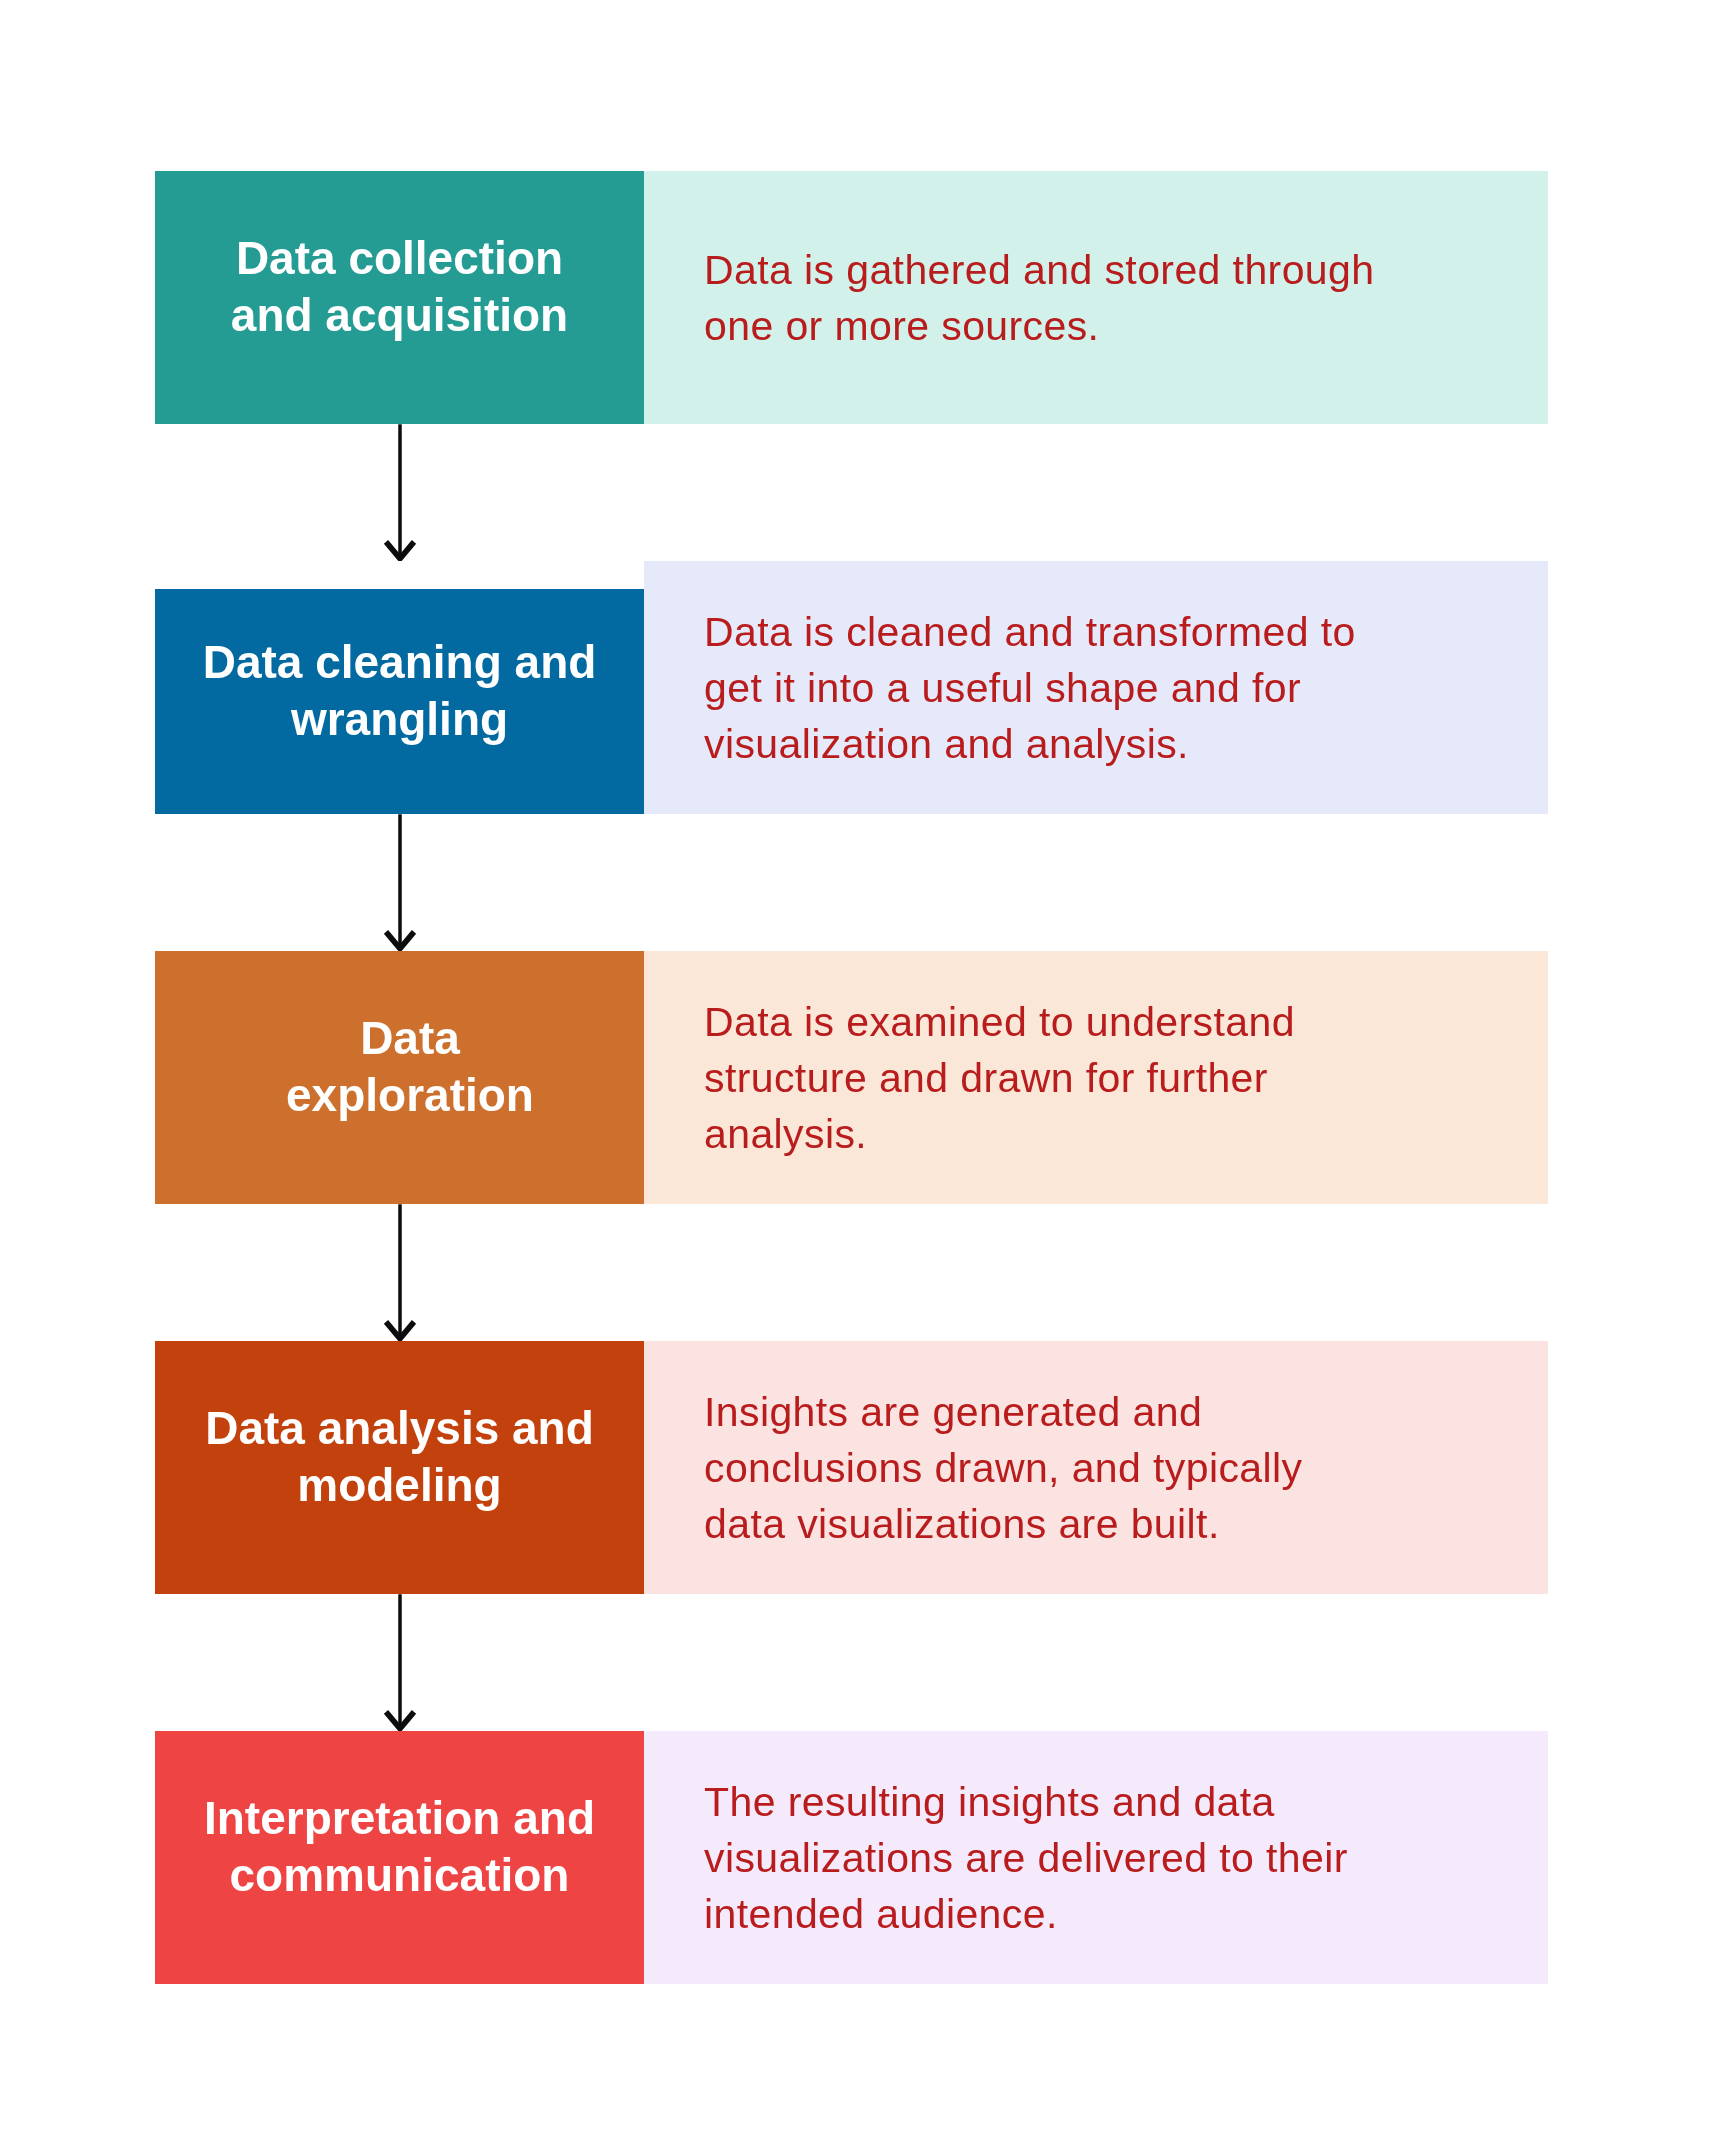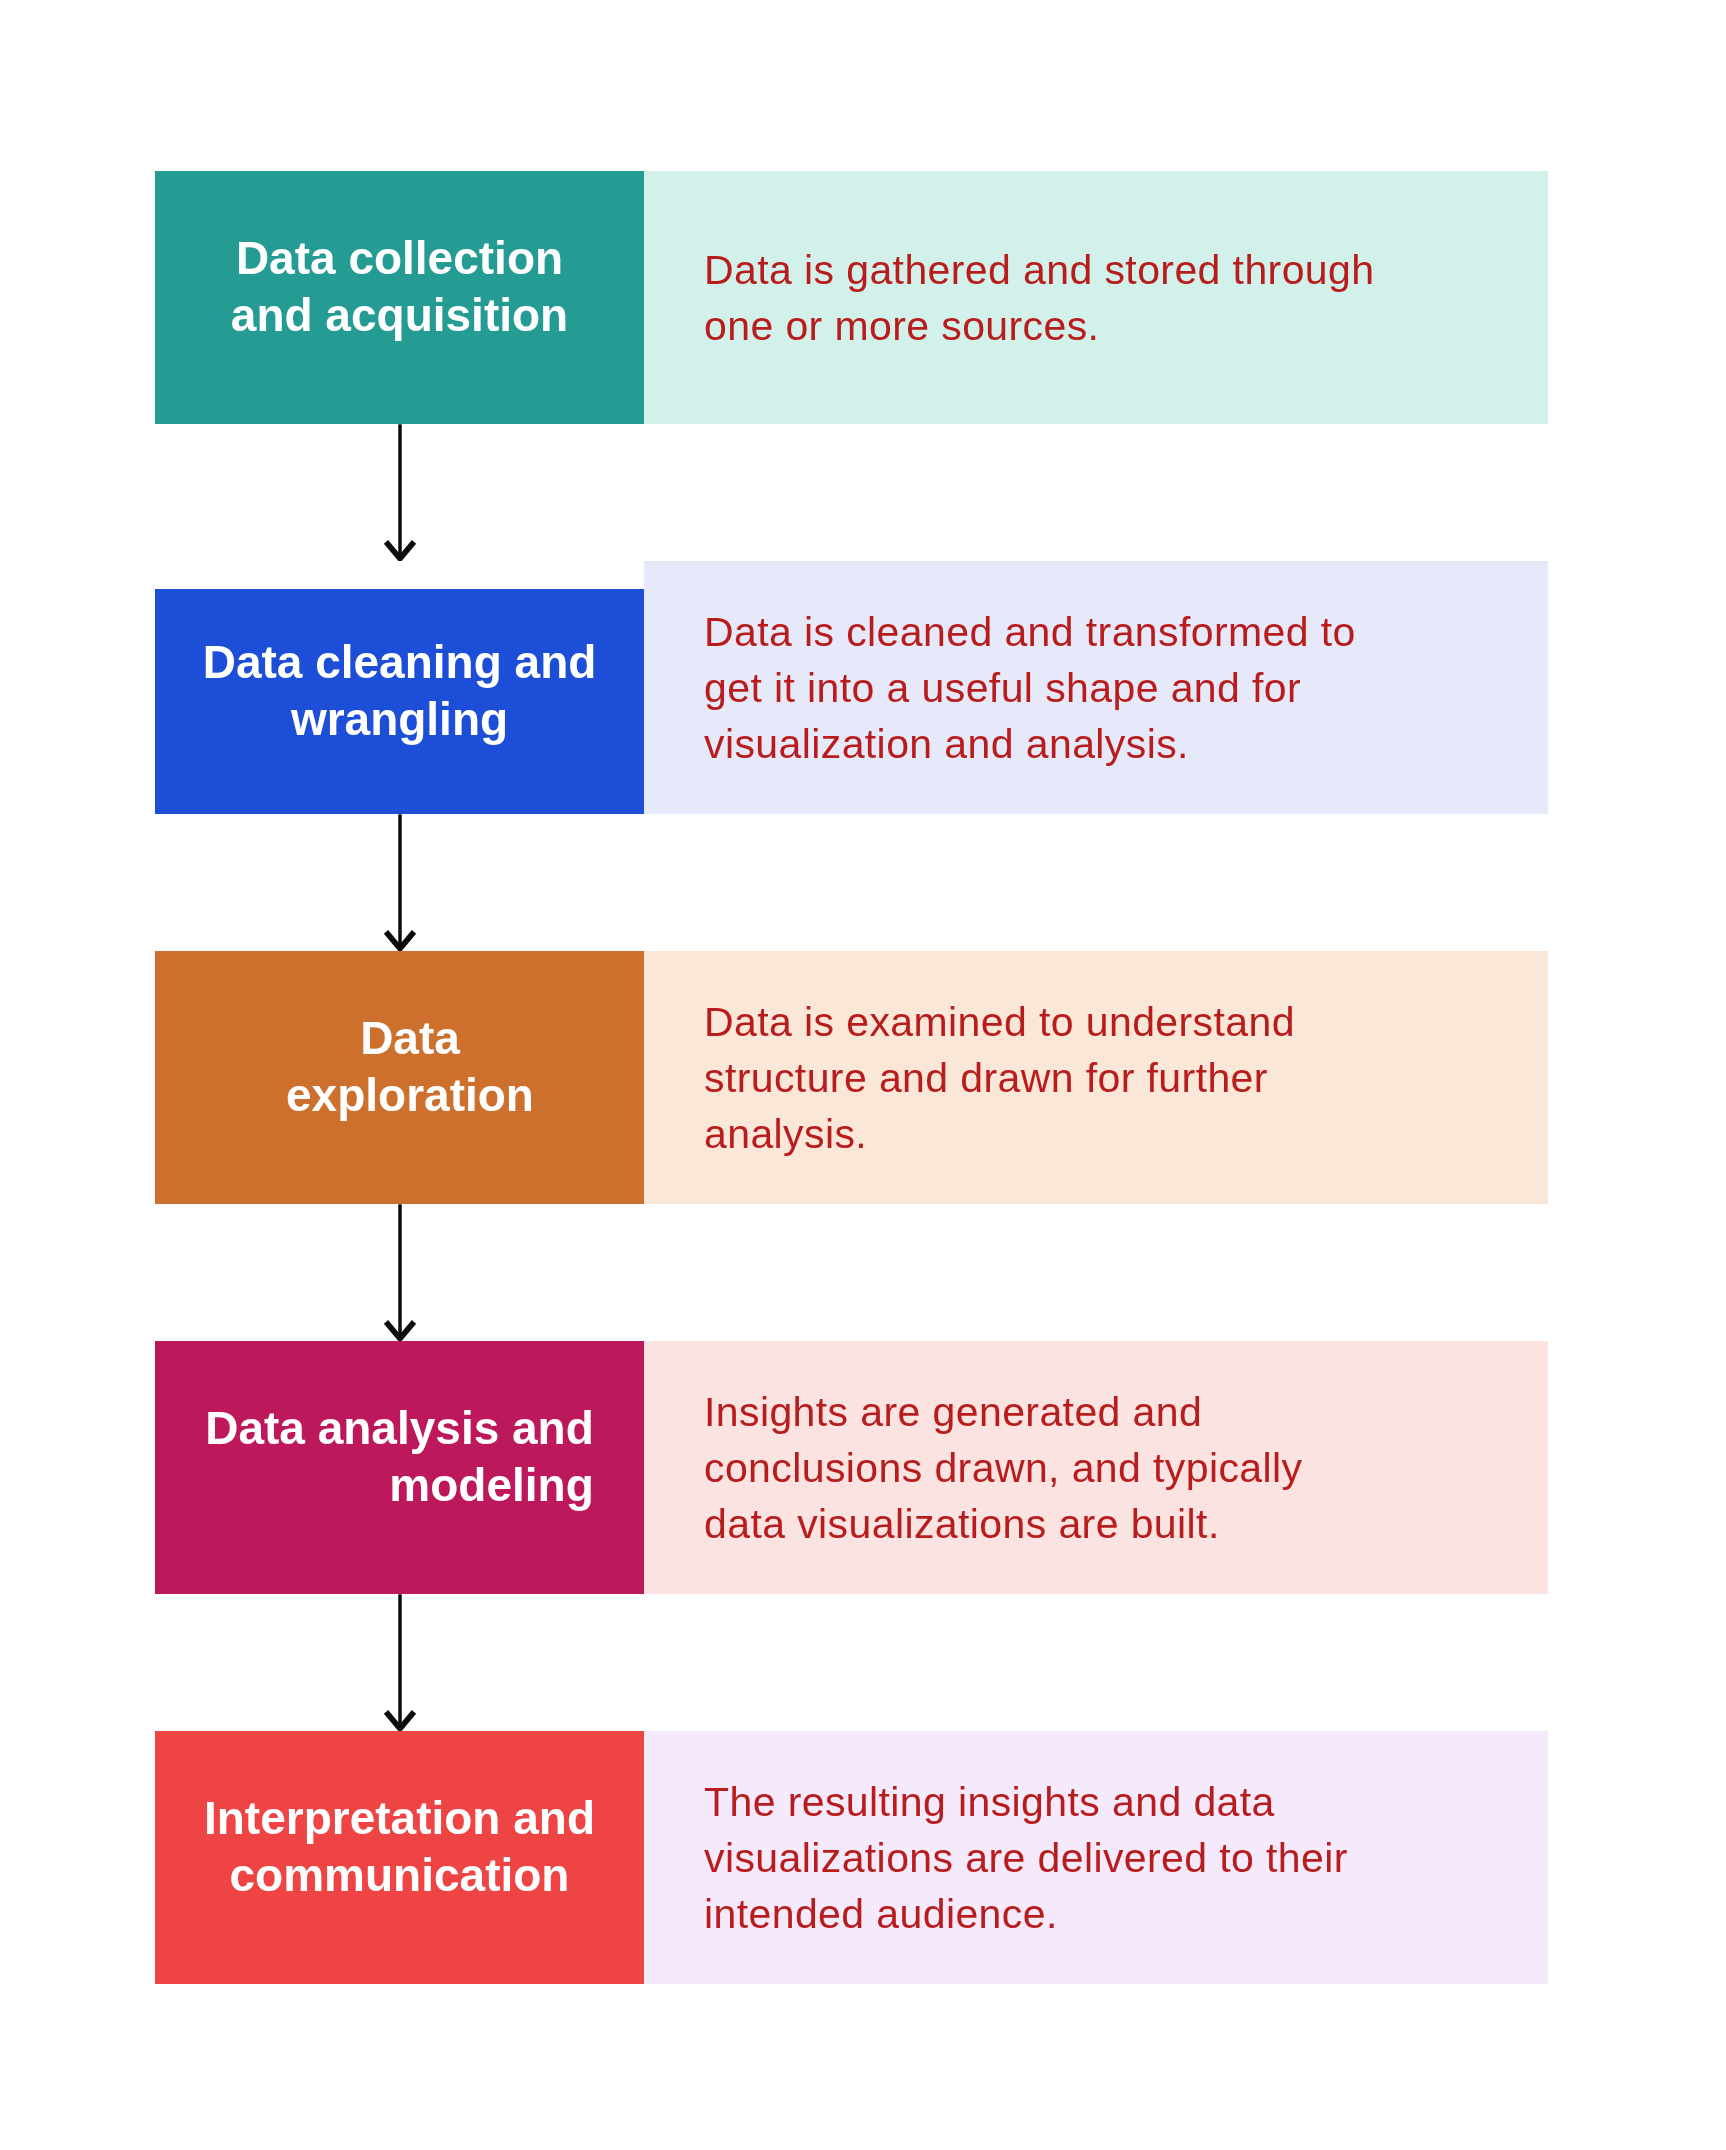--- a/index.html
+++ b/index.html
@@ -91,21 +91,21 @@
     </section>
 
     <div class="arrow-gap">
       <svg class="arrow" width="42" height="137" viewBox="0 0 60 195">
         <line x1="30" y1="0" x2="30" y2="190" stroke-width="5" stroke="#0d0d0d"></line>
         <polyline points="10,168 30,192 50,168" fill="none" stroke-width="8" stroke="#0d0d0d"></polyline>
       </svg>
     </div>
 
     <section class="step-row">
-      <div class="title-box" style="background-color: #1d4ed8; margin-top: 28px;">
+      <div class="title-box" style="background-color: #0369a1; margin-top: 28px;">
         <h2 class="title-text">Data cleaning and
 wrangling</h2>
       </div>
       <div class="desc-box" style="background-color: rgb(230, 233, 250);">
         <p class="desc-text">Data is cleaned and transformed to
 get it into a useful shape and for
 visualization and analysis.</p>
       </div>
     </section>
 
@@ -129,21 +129,21 @@
     </section>
 
     <div class="arrow-gap">
       <svg class="arrow" width="42" height="137" viewBox="0 0 60 195">
         <line x1="30" y1="0" x2="30" y2="190" stroke-width="5" stroke="#0d0d0d"></line>
         <polyline points="10,168 30,192 50,168" fill="none" stroke-width="8" stroke="#0d0d0d"></polyline>
       </svg>
     </div>
 
     <section class="step-row">
-      <div class="title-box" style="background-color: #be185d; text-align: right;">
+      <div class="title-box" style="background-color: #c2410c;">
         <h2 class="title-text">Data analysis and
 modeling</h2>
       </div>
       <div class="desc-box" style="background-color: rgb(250, 227, 225);">
         <p class="desc-text">Insights are generated and
 conclusions drawn, and typically
 data visualizations are built.</p>
       </div>
     </section>
 

